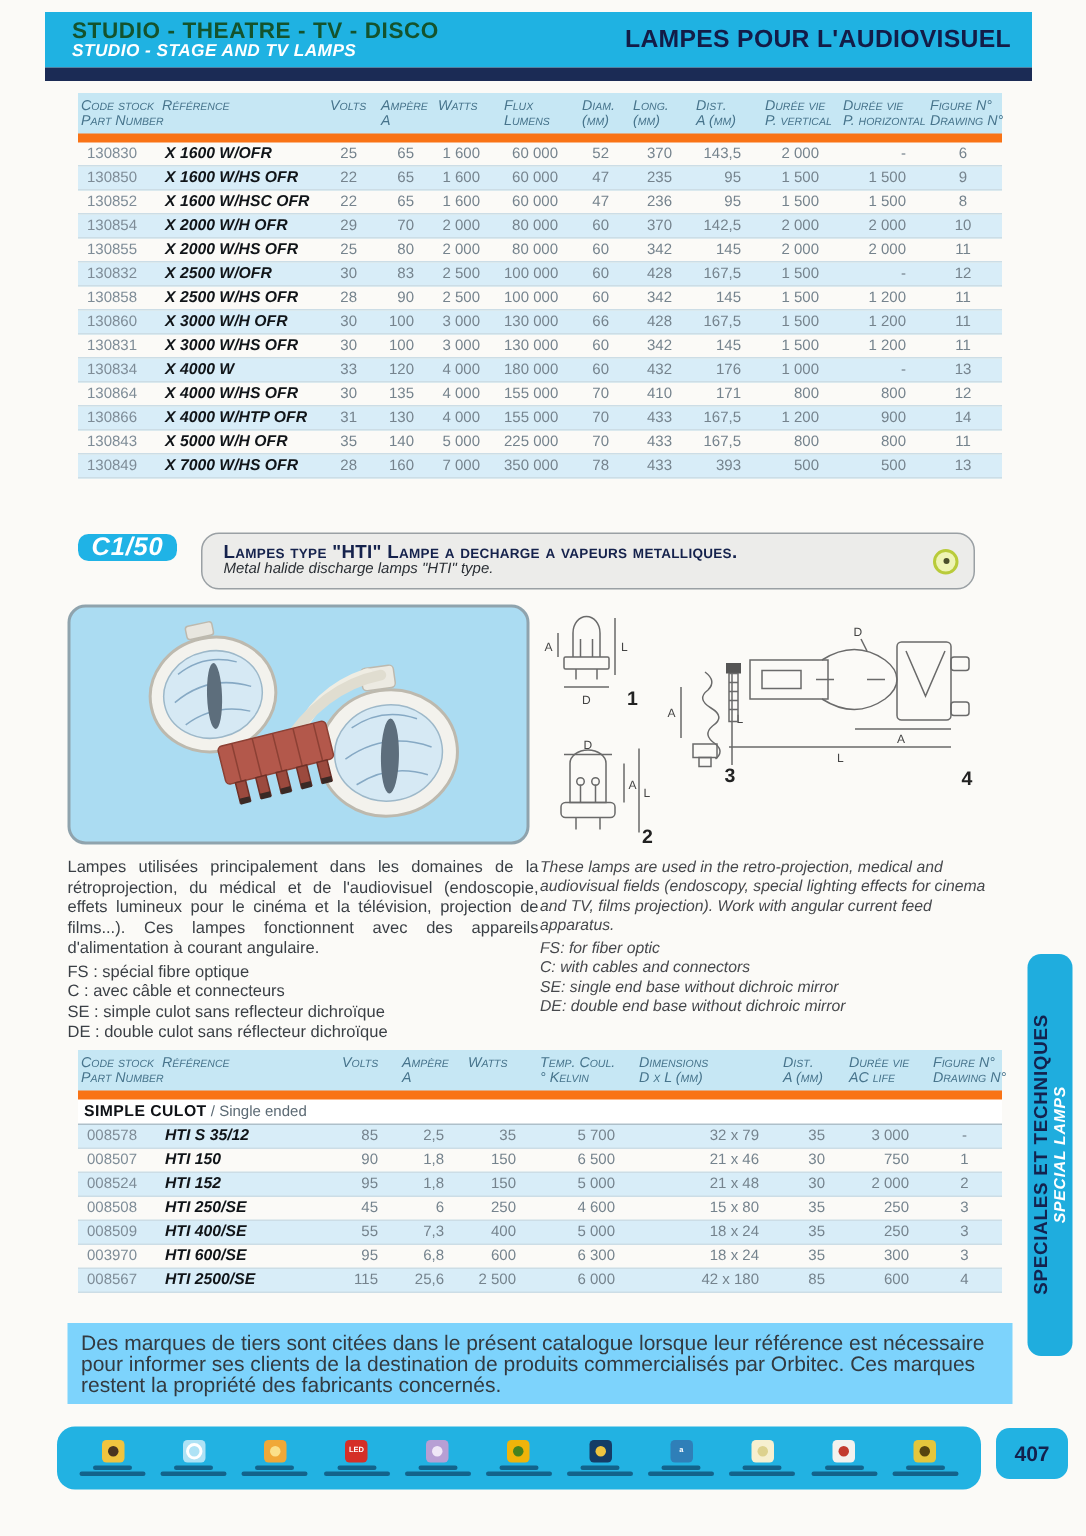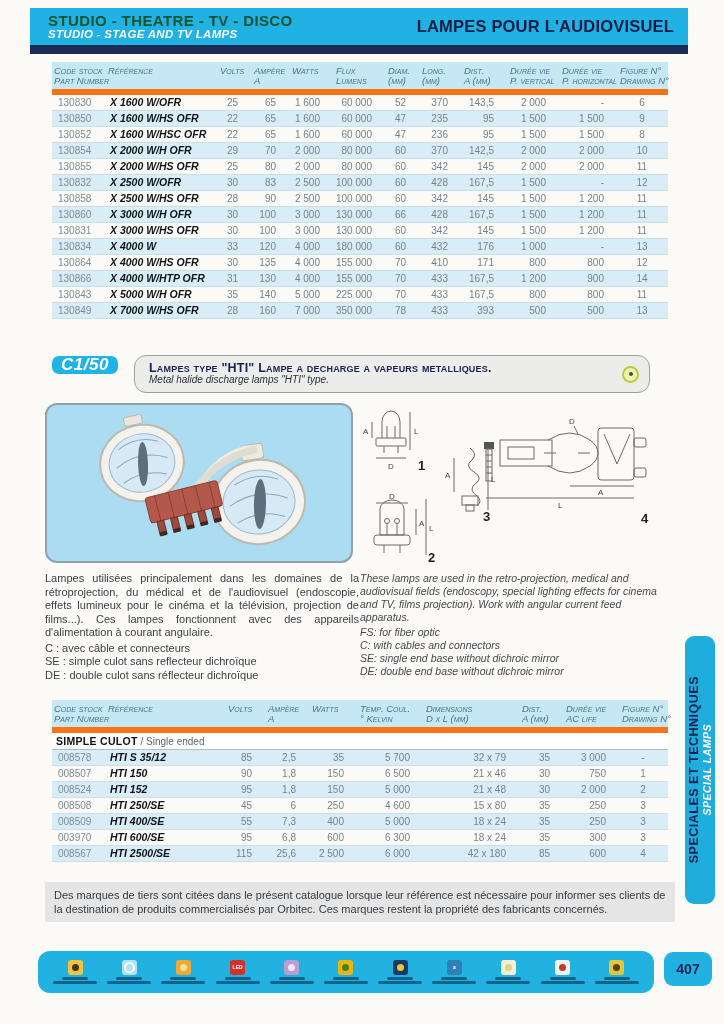--- a/index.html
+++ b/index.html
@@ -60,22 +60,22 @@
   .draws{position:absolute;left:358px;top:398px;width:312px;height:172px;}
   .draws svg text{font-family:"Liberation Sans",sans-serif;}
 
   
   .desc-fr{position:absolute;left:45px;top:572px;width:314px;font-size:11px;color:#3a3f45;line-height:13.5px;text-align:justify;}
   .desc-fr ul,.desc-en ul{margin:2px 0 0 0;padding:0;list-style:none;}
   .desc-en{position:absolute;left:360px;top:572px;width:310px;font-size:10.5px;color:#46484c;
            font-style:italic;line-height:13px;}
 
   
-  .note{position:absolute;left:45px;top:882px;width:630px;box-sizing:border-box;background:#e5e5e5;
-        padding:6px 9px;font-size:11px;color:#333a40;line-height:14px;}
+  .note{position:absolute;left:45px;top:882px;width:630px;box-sizing:border-box;background:#7dd3fc;
+        padding:6px 9px;font-size:14px;color:#333a40;line-height:14px;}
 
   
   .fbar{position:absolute;left:38px;top:951px;width:616px;height:42px;background:#22b2e2;border-radius:12px;
         display:flex;align-items:center;justify-content:space-around;padding:0 10px;box-sizing:border-box;}
   .fi{display:flex;flex-direction:column;align-items:center;width:52px;}
   .fi-g{width:15px;height:15px;border-radius:3px;display:flex;align-items:center;justify-content:center;
         font-size:5px;font-weight:bold;line-height:5px;}
   .fi-dot{width:7px;height:7px;border-radius:50%;display:block;}
   .fi-l{height:3px;border-radius:1.5px;background:rgba(13,72,110,.75);margin-top:1.5px;}
   .fi-l1{width:26px;}
@@ -486,20 +486,21 @@
         <text x="114" y="57" font-size="8" fill="#444" stroke="none">A</text>
         <text x="74" y="70" font-size="8" fill="#444" stroke="none">L</text>
         <text x="157" y="85" font-size="13" font-weight="bold" fill="#222" stroke="none">4</text>
       </g>
     </svg>
   </div>
 
   <div class="desc-fr">
     <div>Lampes utilisées principalement dans les domaines de la rétroprojection, du médical et de l'audiovisuel (endoscopie, effets lumineux pour le cinéma et la télévision, projection de films...). Ces lampes fonctionnent avec des appareils d'alimentation à courant angulaire.</div>
     <ul>
+      <li>FS : spécial fibre optique</li>
       <li>C : avec câble et connecteurs</li>
       <li>SE : simple culot sans reflecteur dichroïque</li>
       <li>DE : double culot sans réflecteur dichroïque</li>
     </ul>
   </div>
   <div class="desc-en">
     <div>These lamps are used in the retro-projection, medical and audiovisual fields (endoscopy, special lighting effects for cinema and TV, films projection). Work with angular current feed apparatus.</div>
     <ul>
       <li>FS: for fiber optic</li>
       <li>C: with cables and connectors</li>

